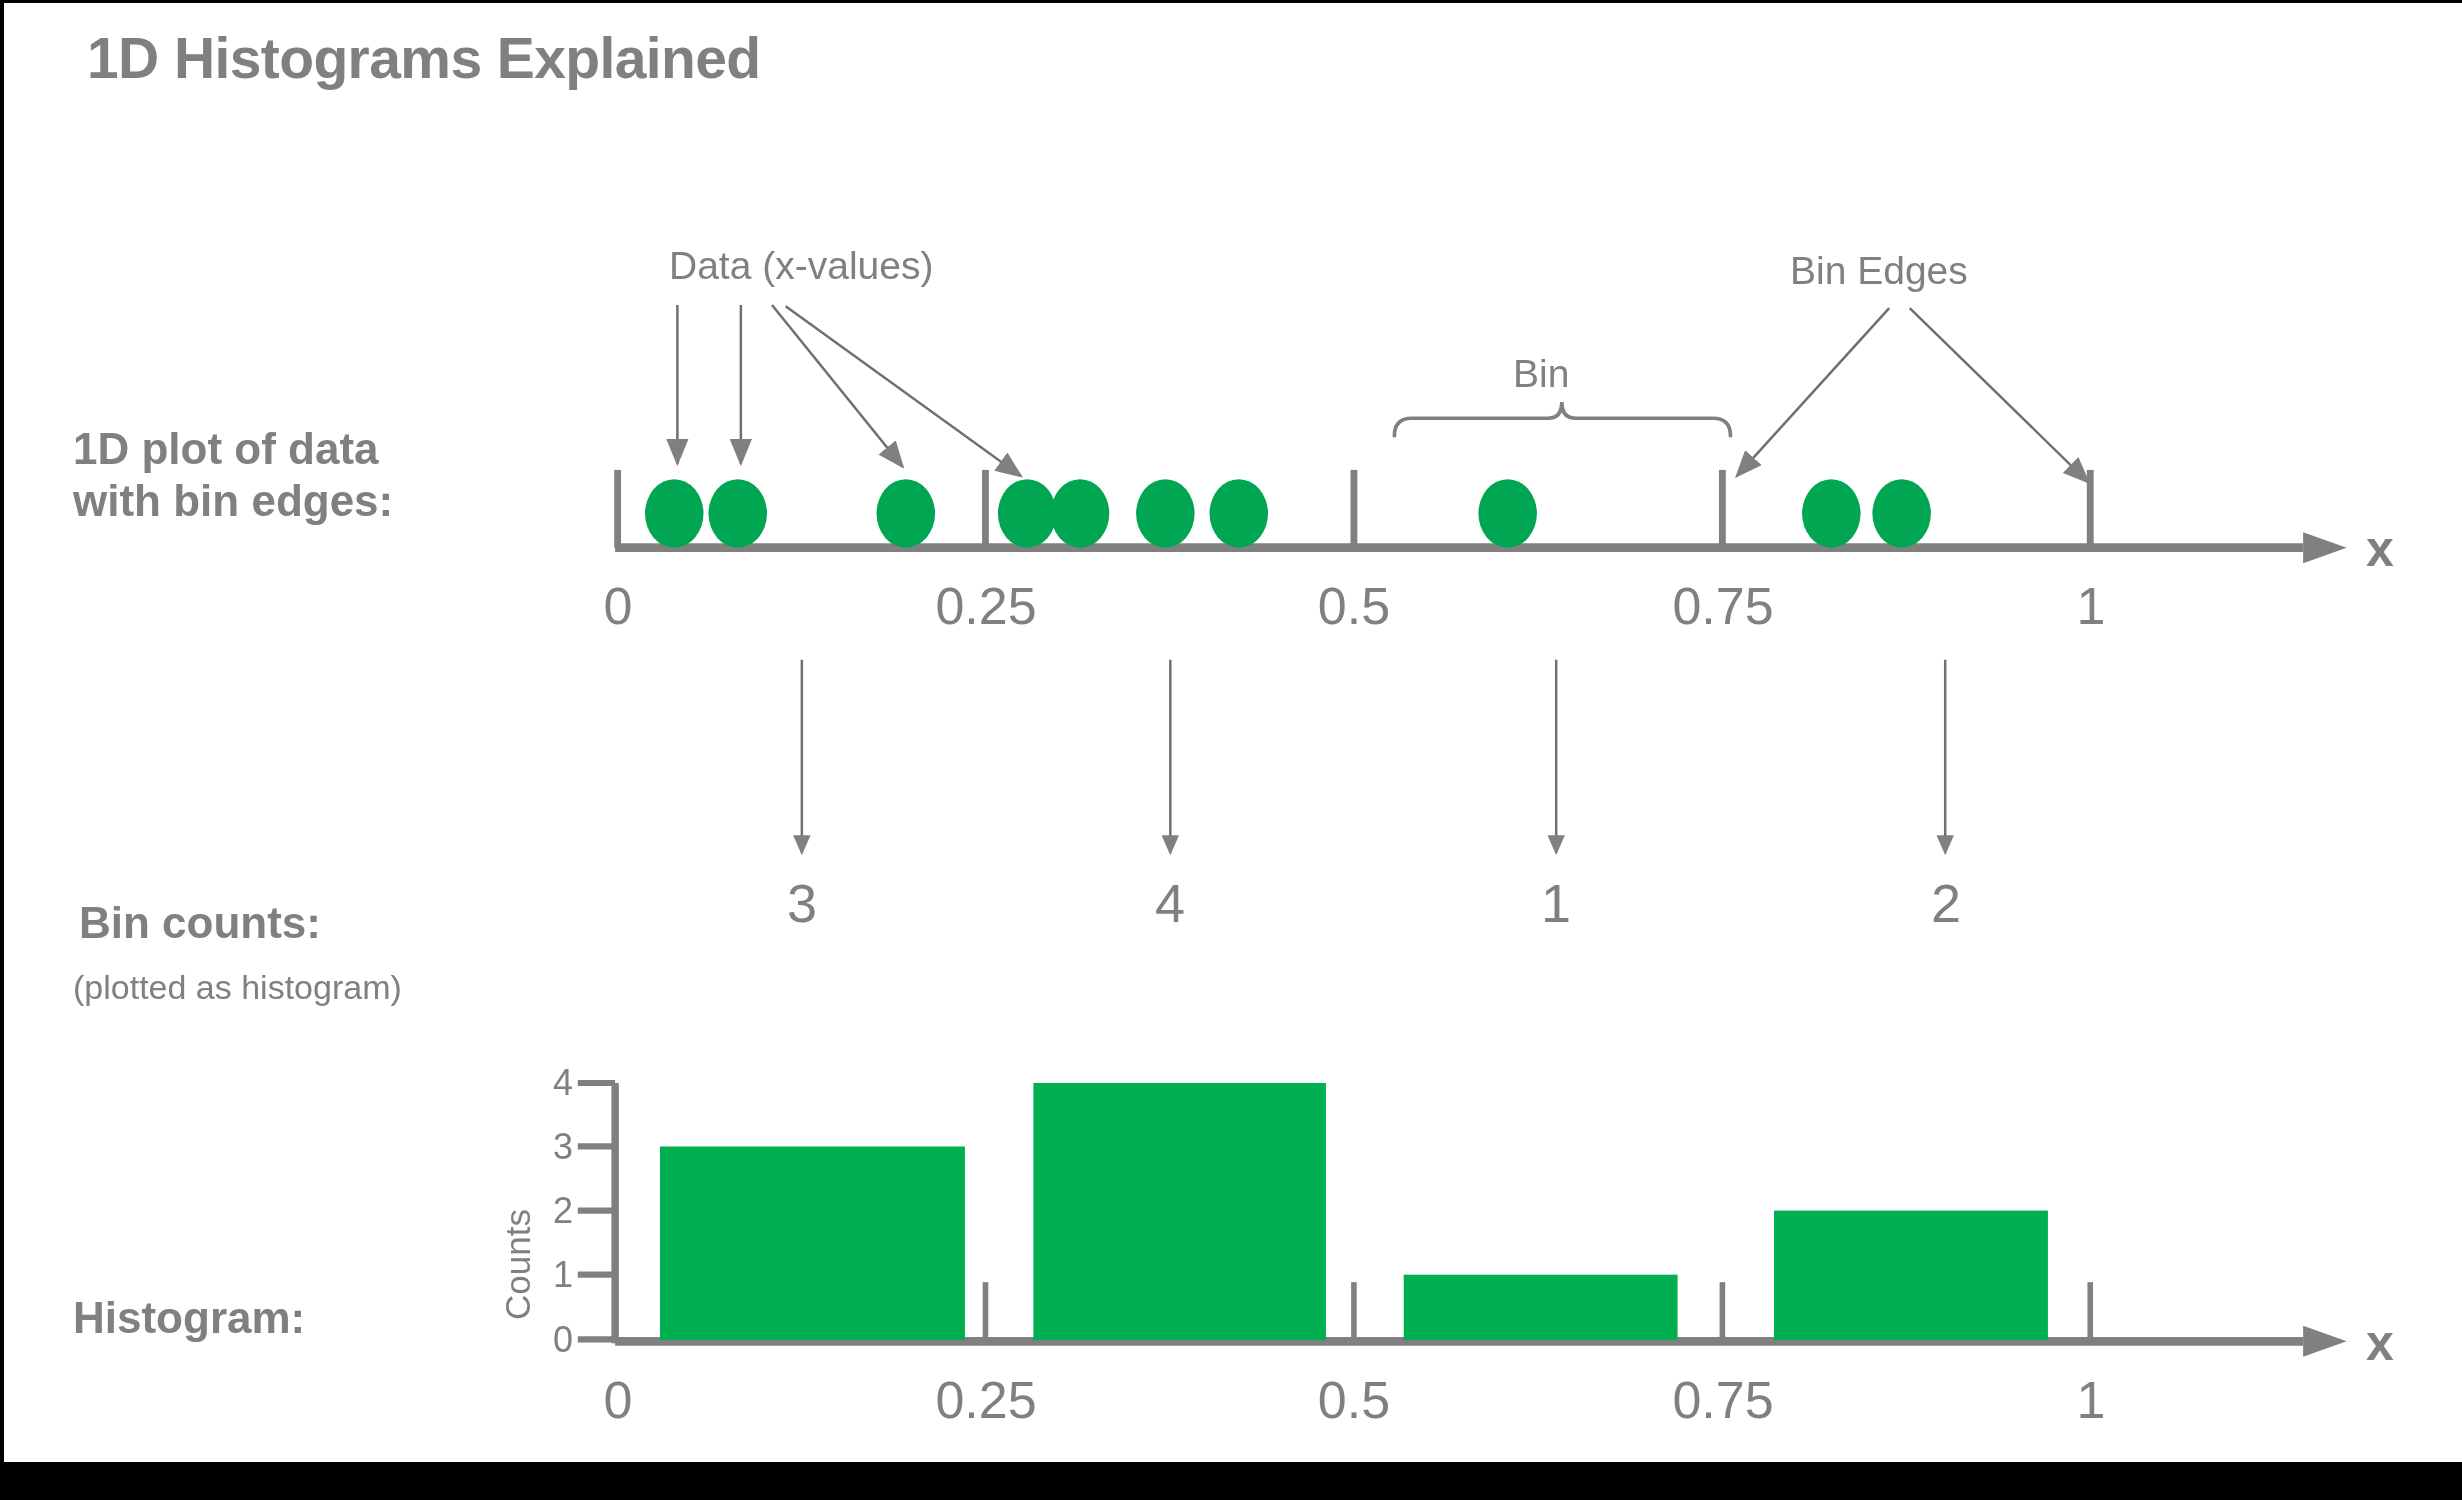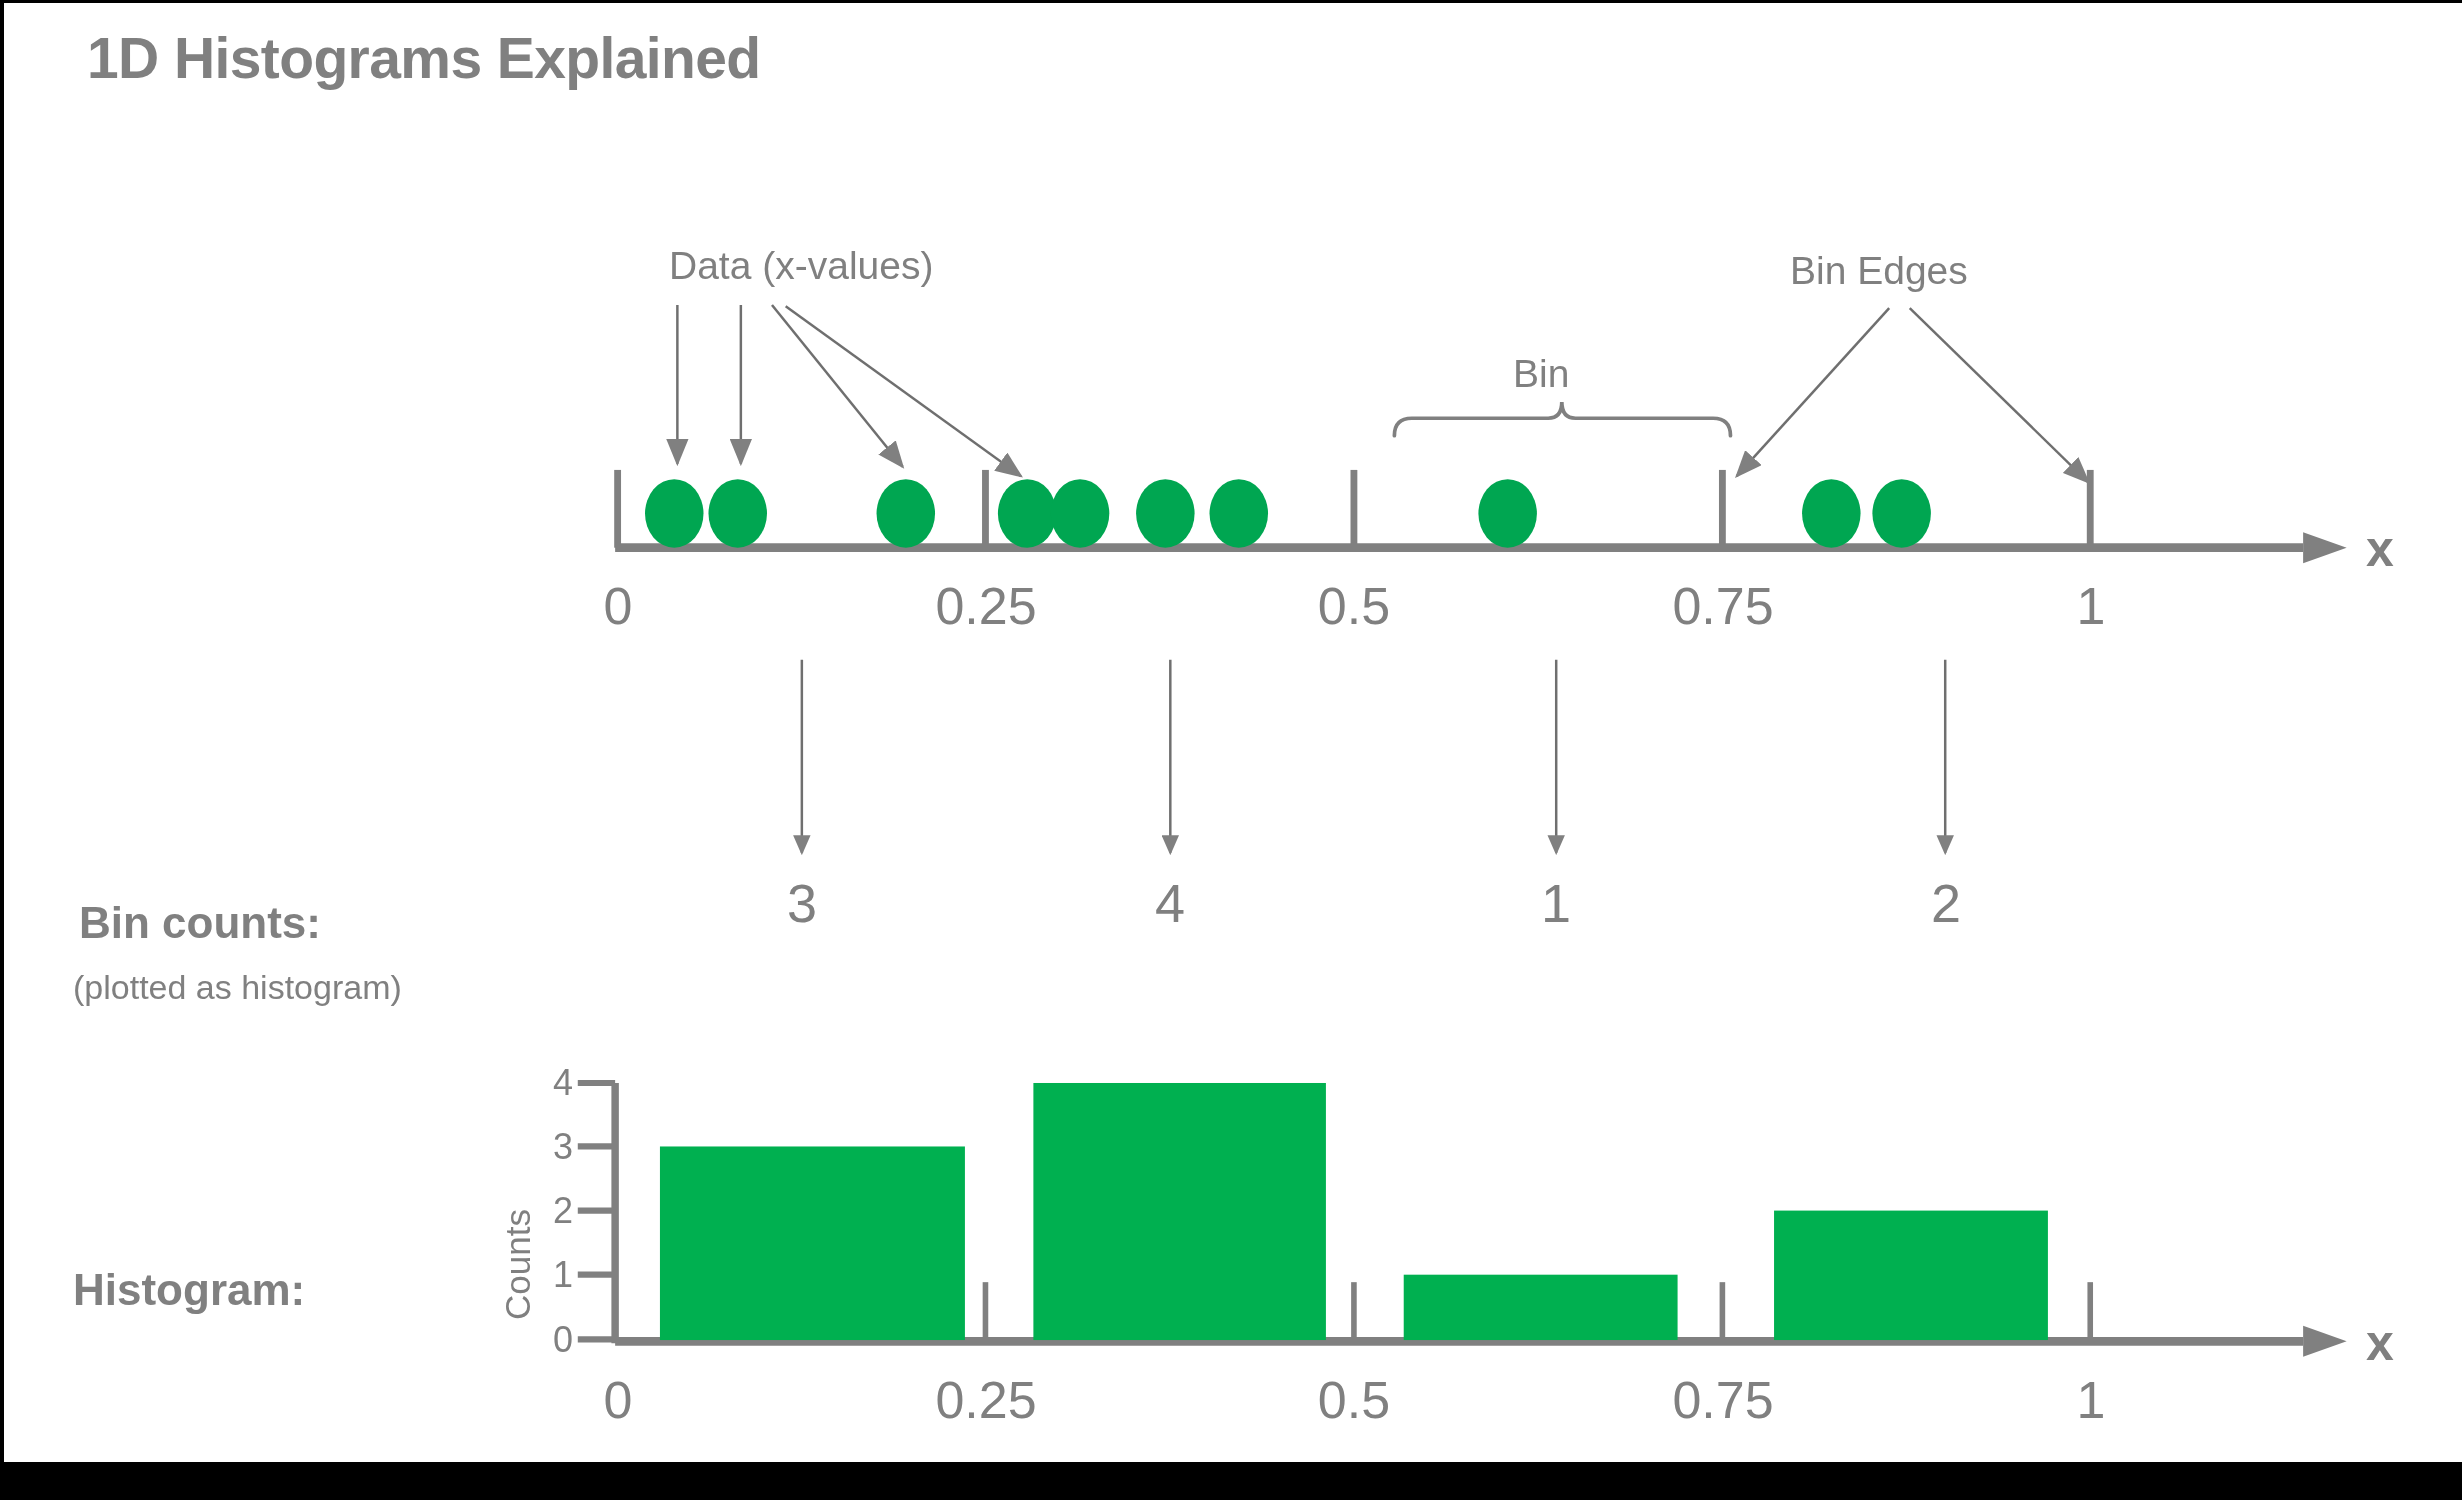--- a/index.html
+++ b/index.html
@@ -60,25 +60,29 @@
 <body>
 
 <div id="stage">
 
   <div id="topedge"></div>
   <div id="leftedge"></div>
   <div id="rightedge"></div>
 
   <div class="title">1D Histograms Explained</div>
 
+  <div class="rowlabel" style="left:73px;top:423px;">
+    <div>1D plot of data</div>
+    <div>with bin edges:</div>
+  </div>
 
   <div class="rowlabel" style="left:79px;top:897px;">Bin counts:</div>
   <div class="sublabel" style="left:73px;top:968px;">(plotted as histogram)</div>
 
-  <div class="rowlabel" style="left:73px;top:1264px;">Histogram:</div>
+  <div class="rowlabel" style="left:73px;top:1292px;">Histogram:</div>
 
   <div class="annot" style="left:669px;top:244px;">Data (x-values)</div>
   <div class="annot" style="left:1513px;top:352px;">Bin</div>
   <div class="annot" style="left:1790px;top:249px;">Bin Edges</div>
 
   <svg width="2462" height="1500" viewBox="0 0 3955 2410">
 
     <defs>
       <marker id="ah" markerWidth="11" markerHeight="9" refX="10" refY="4.5" orient="auto">
         <path d="M0,0 L11,4.5 L0,9 z" fill="#808080"></path>

